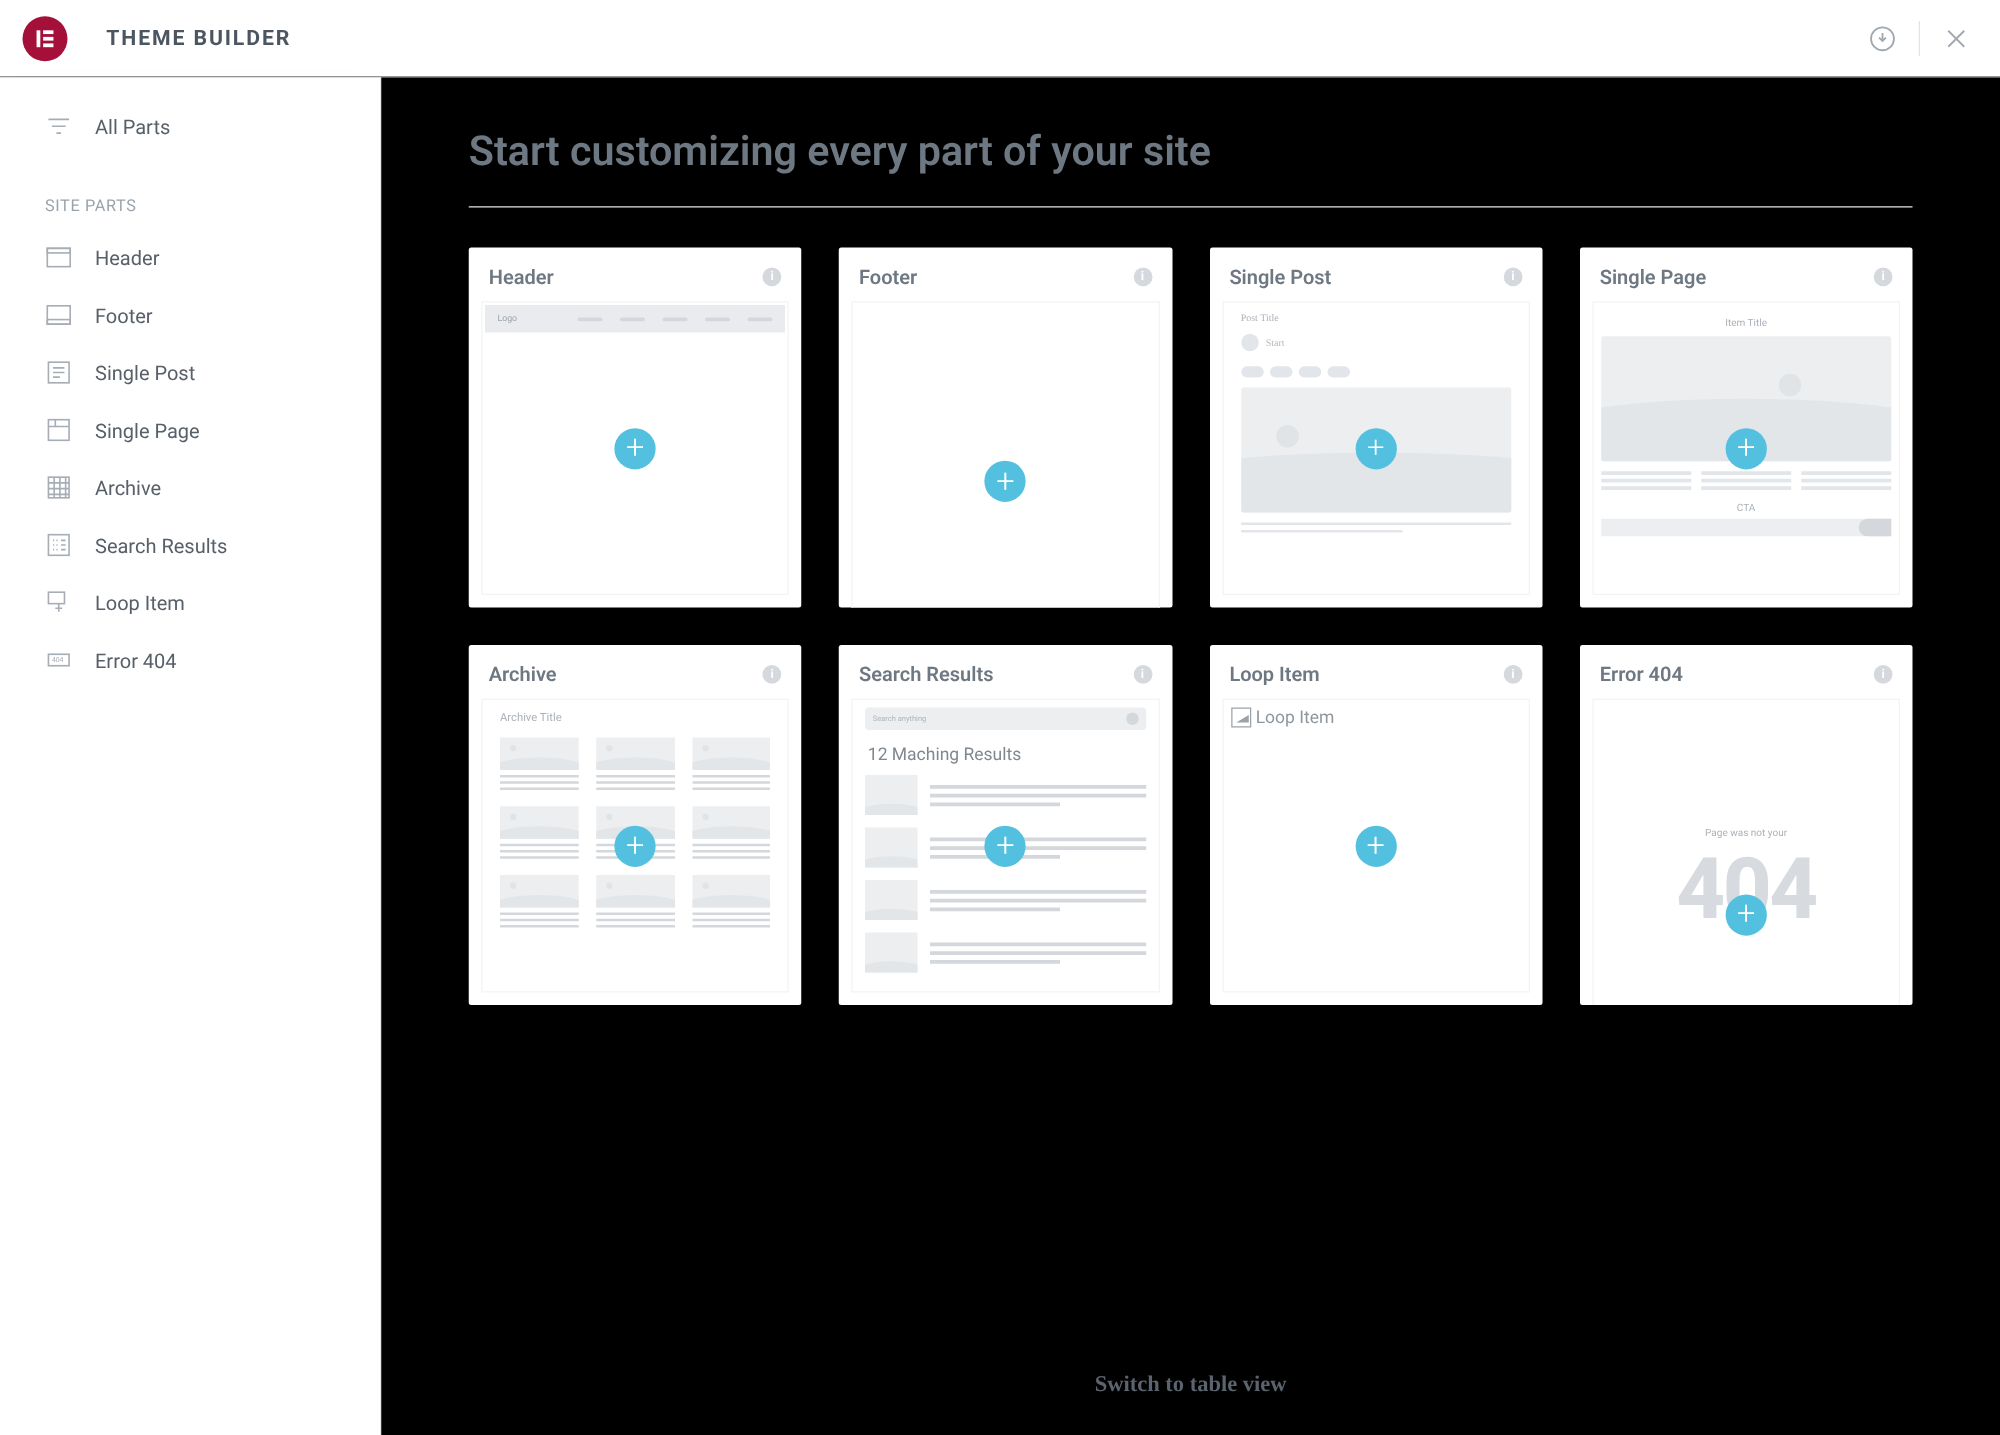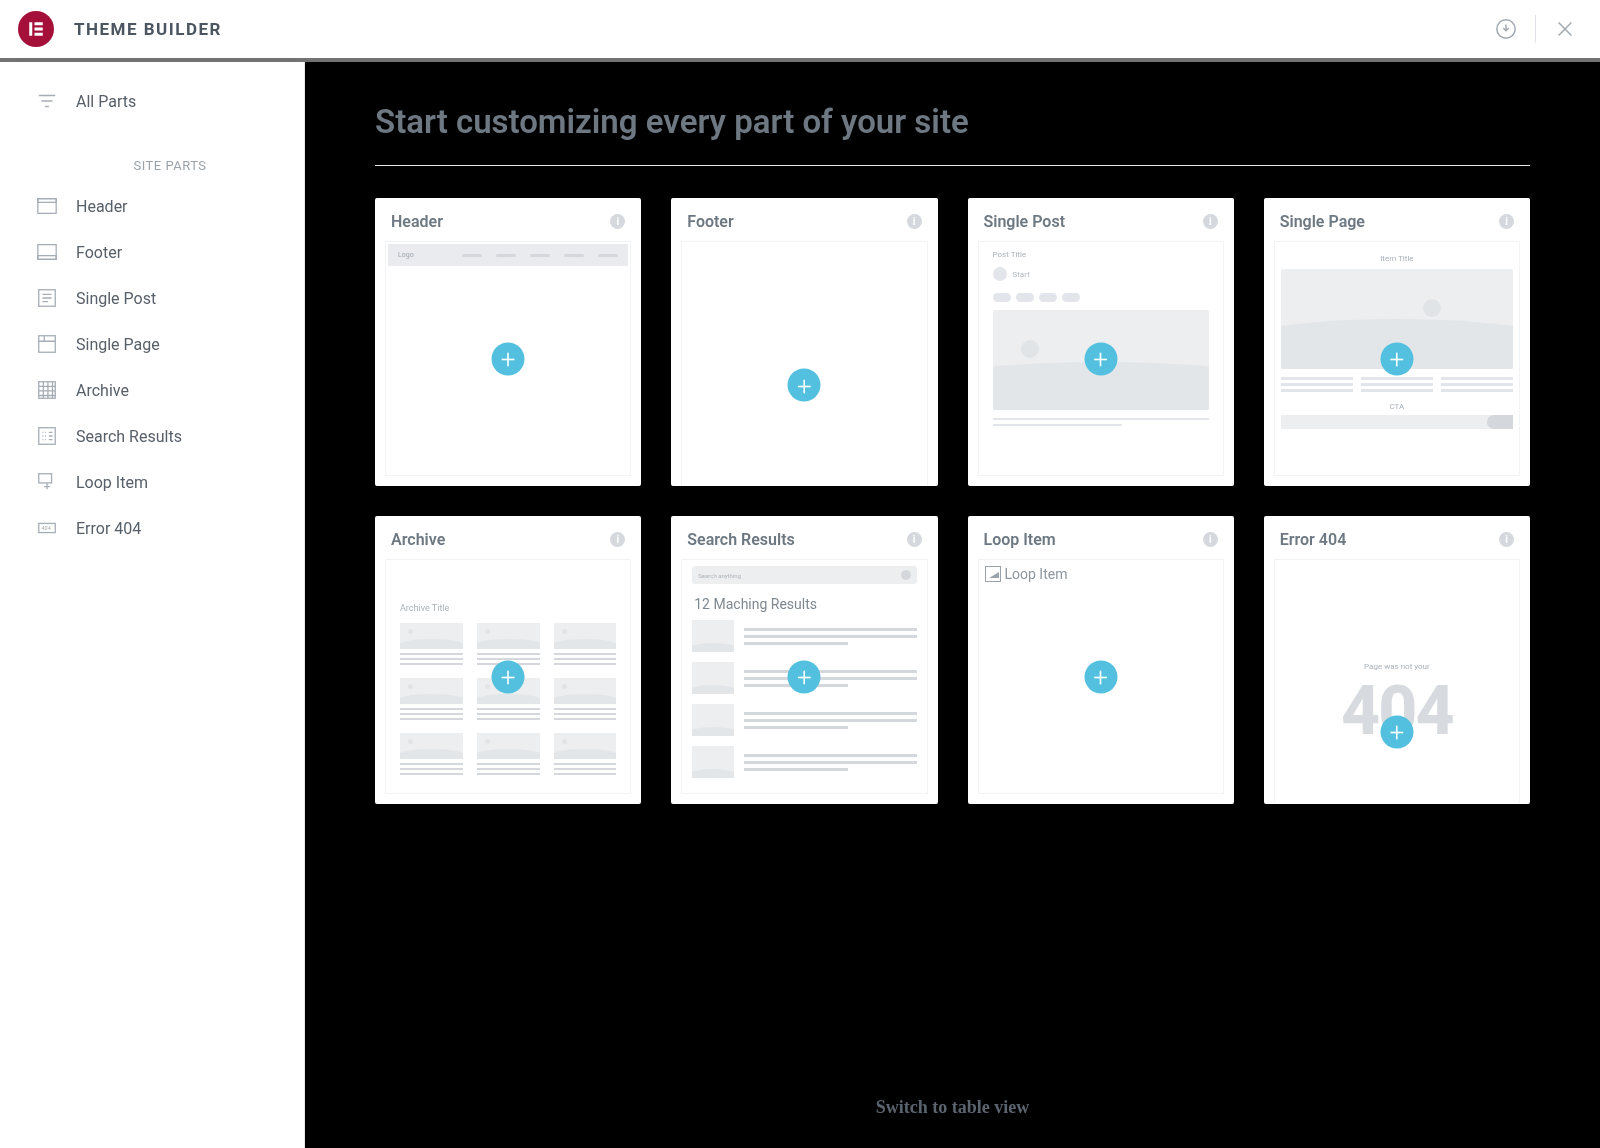--- a/index.html
+++ b/index.html
@@ -11,21 +11,22 @@
     height: 1148px;
     overflow: hidden;
   }
 
   
   .topbar {
     height: 62px;
     display: flex;
     align-items: center;
     padding: 0 24px 0 18px;
-    border-bottom: 4px solid #737373;
+    border-bottom: 1px solid #737373;
+    gap: 11px;
   }
   .logo {
     width: 36px; height: 36px;
     border-radius: 50%;
     background: #a4103a;
     display: flex; align-items: center; justify-content: center;
     margin-right: 20px;
   }
   .logo svg { width: 18px; height: 18px; fill: #fff; }
   .app-title {
@@ -65,21 +66,20 @@
     width: 22px; height: 22px;
     display:flex; align-items:center; justify-content:center;
     color: #a6adb5;
   }
   .side-icon svg { width: 22px; height: 22px; fill: none; stroke: currentColor; stroke-width: 1.4; }
   .side-section-label {
     padding: 34px 0 10px 36px;
     font-size: 13px;
     letter-spacing: 0.5px;
     color: #9aa3ab;
-    text-align: center;
   }
 
   
   .main {
     flex: 1;
     background: #000000;
     padding: 40px 70px 30px 70px;
     overflow-y: auto;
     display: flex; flex-direction: column;
   }
@@ -130,21 +130,21 @@
     z-index: 5;
   }
 
   .hdr-prev .bar { height: 22px; background:#e9ebee; display:flex; align-items:center; gap:14px; padding: 0 10px; margin: 2px;}
   .hdr-prev .logo-txt { font-size: 7px; color:#9da5ad; }
   .hdr-prev .bar-link { flex:1; height:3px; background:#d4d8dc; max-width:20px; border-radius:3px;}
 
   .ftr-prev { display:flex; flex-direction:column; height:100%;}
   .ftr-prev .spacer {flex:1}
 
-  .post-prev { padding: 8px 14px; }
+  .post-prev { padding: 8px 14px; font-family: Liberation Serif, serif; }
   .post-prev .pt { font-size: 8px; color:#aab1b8; }
   .post-prev .auth-row { display:flex; align-items:center; gap:6px; margin-top:8px;}
   .post-prev .ava { width:14px;height:14px;border-radius:50%;background:#e2e5e9;}
   .post-prev .auth {font-size:8px; color:#b2b9bf;}
   .post-prev .pills { display:flex; gap:5px; margin-top:12px;}
   .post-prev .pill {width:18px;height:9px;border-radius:5px;background:#e2e5e9;}
   .post-prev .img-ph {margin-top:8px; height: 100px; background:#eceef0; border-radius:2px; position:relative; overflow:hidden;}
   .post-prev .img-ph .circle{position:absolute; width:18px;height:18px;border-radius:50%;background:#e1e4e7; left:28px; top:30px;}
   .post-prev .img-ph .wave{position:absolute;bottom:-12px;left:-20px;right:-20px;height:60px;background:#e3e6e9;border-radius:50% 50% 0 0; transform:scaleX(1.6);}
   .post-prev .txt {margin-top:8px; height:2px; background:#e2e5e9;}
@@ -156,21 +156,21 @@
   .page-prev .big-img .circle{position:absolute; width:18px;height:18px;border-radius:50%;background:#e1e4e7; right:72px; top:30px;}
   .page-prev .big-img .wave{position:absolute;bottom:-40px;left:-20px;right:-20px;height:90px;background:#e3e6e9;border-radius:50% 50% 0 0; transform:scaleX(1.6);}
   .page-prev .row {display:flex; gap:8px; margin-top:8px;}
   .page-prev .cell {flex:1; display:flex; flex-direction:column; gap:3px;}
   .page-prev .l {height:3px; background:#e2e5e9;}
   .page-prev .cta {font-size:8px;text-align:center; color:#aab1b8;margin-top:10px;}
   .page-prev .btn {height:14px; background:#eceef0; position:relative; margin-top:4px;}
   .page-prev .btn .knob{position:absolute; right:0; top:0; bottom:0; width:26px; background:#d4d8dc;border-radius:7px 0 0 7px;}
 
   .arch-prev { padding: 10px 14px;}
-  .arch-prev .at{font-size:9px;color:#aab1b8;margin-bottom:10px;margin-top:33px;}
+  .arch-prev .at{font-size:9px;color:#aab1b8;margin-bottom:10px;}
   .arch-prev .grid{display:grid; grid-template-columns:repeat(3,1fr); gap:10px 14px;}
   .arch-prev .itm .ph{height:26px;background:#eceef0;margin-bottom:4px;position:relative;overflow:hidden;}
   .arch-prev .itm .ph::before{content:'';position:absolute;left:8px;top:6px;width:5px;height:5px;border-radius:50%;background:#e1e4e7;}
   .arch-prev .itm .ph::after{content:'';position:absolute;bottom:-6px;left:-5px;right:-5px;height:16px;background:#e3e6e9;border-radius:50% 50% 0 0;}
   .arch-prev .itm .l{height:2px;background:#d4d8dc;margin-bottom:3px;}
 
   .sr-prev { padding: 6px 10px;}
   .sr-prev .sb{background:#eceef0;border-radius:3px;height:18px;display:flex;align-items:center;justify-content:space-between;padding:0 6px;}
   .sr-prev .sb .ph{font-size:6px;color:#aeb5bc;}
   .sr-prev .sb .ic{width:10px;height:10px;border-radius:50%;background:#d4d8dc;}

